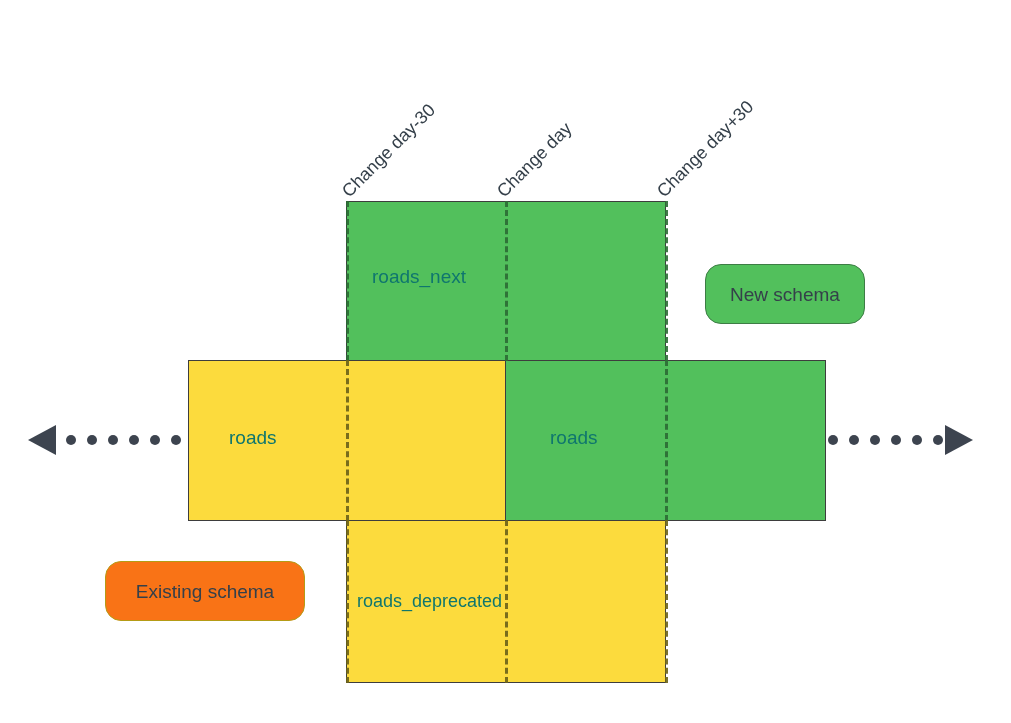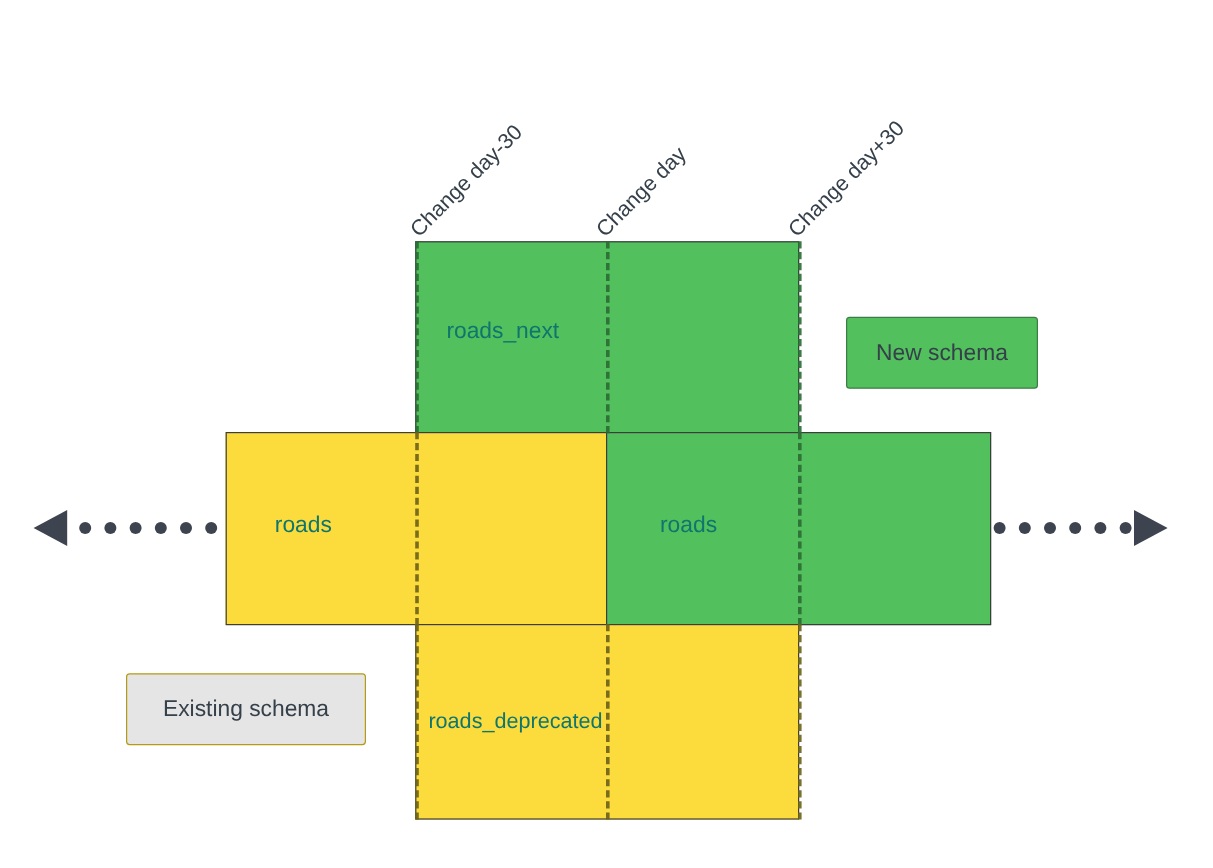--- a/index.html
+++ b/index.html
@@ -104,34 +104,34 @@
     border-right: 28px solid #3d444f;
   }
   .arrowhead.right {
     border-left: 28px solid #3d444f;
   }
 
   
   .legend {
     position: absolute;
     box-sizing: border-box;
-    border-radius: 3px;
+    border-radius: 16px;
     display: flex;
     align-items: center;
     justify-content: center;
     color: #35404a;
     font-size: 19px;
     line-height: 1;
   }
   .legend.green {
     background: #52c05c;
     border: 1px solid #3d7d45;
   }
   .legend.yellow {
-    background: #e5e5e5;
+    background: #f97316;
     border: 1px solid #b59b15;
   }
 </style>
 </head>
 <body>
 
 <div id="canvas">
 
   <div class="arrowhead left" style="left:28px; top:425px;"></div>
   <div class="axis" style="left:66px; top:435px;">

